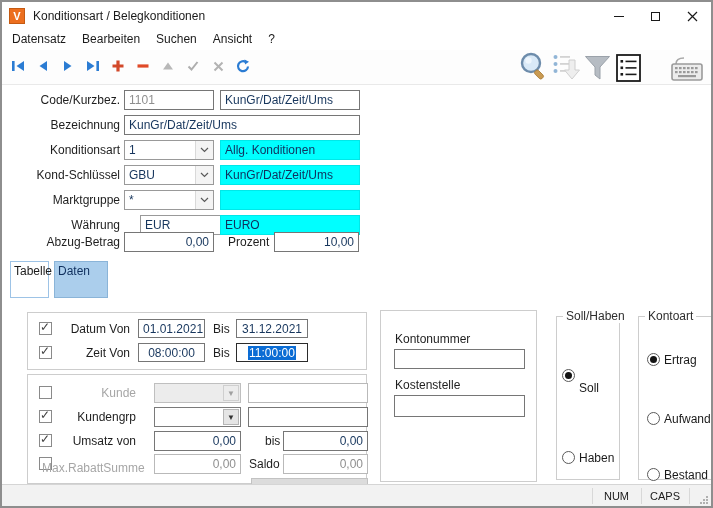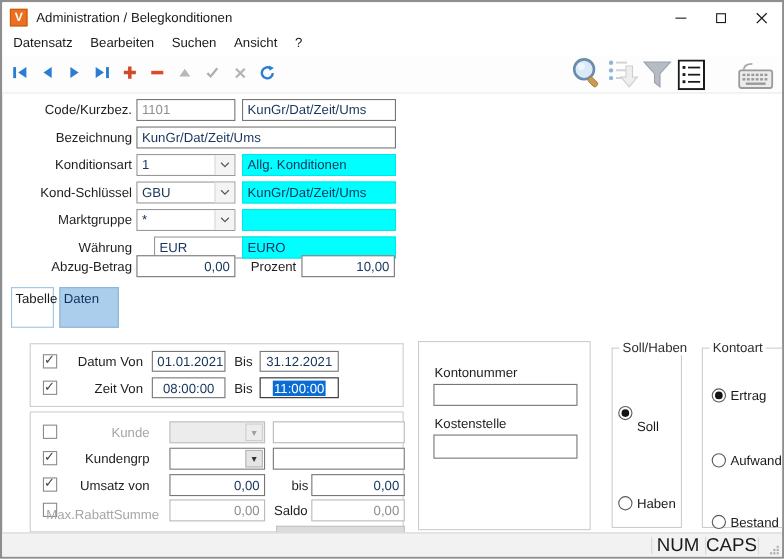--- a/index.html
+++ b/index.html
@@ -73,32 +73,32 @@
   }
   .combo2.disabled { background:#ececec; border-color:#bfbfbf; }
   .combo2.disabled .btn { background:#ececec; border-color:#cfcfcf; color:#a0a0a0; }
   .field.light { border-color:#b9b9b9; }
   .sel-text { background:#0b6cd4; color:#fff; padding:0 1px; }
   .field.focused { border:1px solid #2b2b2b; }
   .cut-strip { position:absolute; background:#dcdcdc; border:1px solid #c2c2c2; border-bottom:none; }
   
   .statusbar { position:absolute; left:0; right:0; top:482px; height:23px; background:#f2f2f2; border-top:1px solid #d5d5d5; }
   .sb-sep { position:absolute; top:3px; bottom:3px; width:1px; background:#d8d8d8; }
-  .sb-cell { position:absolute; top:0; height:100%; font-size:17px; color:#1a1a1a; display:flex; align-items:center; justify-content:center; }
+  .sb-cell { position:absolute; top:0; height:100%; font-size:11px; color:#1a1a1a; display:flex; align-items:center; justify-content:center; }
   .grip { position:absolute; right:2px; bottom:2px; }
   svg { display:block; }
 </style>
 </head>
 <body>
 
 <div class="window">
 
   <div class="titlebar">
     <div class="app-icon">V</div>
-    <span class="title-text">Administration / Belegkonditionen</span>
+    <span class="title-text">Konditionsart / Belegkonditionen</span>
     <div class="win-controls">
       <div class="win-btn">
           <span class="min-glyph"></span>
         </div>
       <div class="win-btn">
           <span class="max-glyph"></span>
         </div>
       <div class="win-btn">
         <svg width="11" height="11" viewBox="0 0 11 11">
             <path d="M1 1 L10 10 M10 1 L1 10" stroke="#1a1a1a" stroke-width="1.2"></path>

